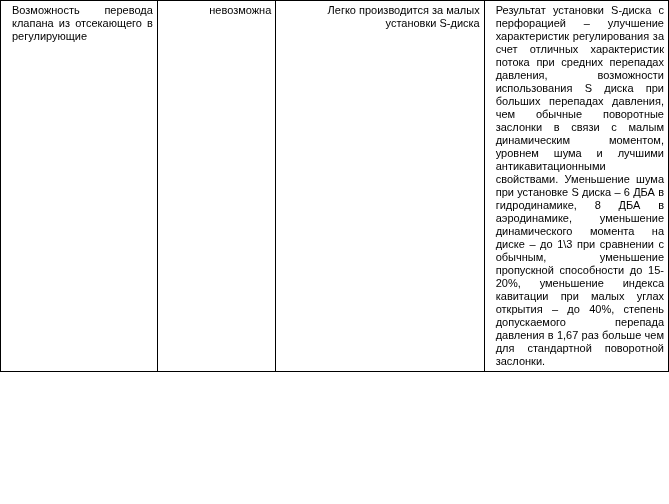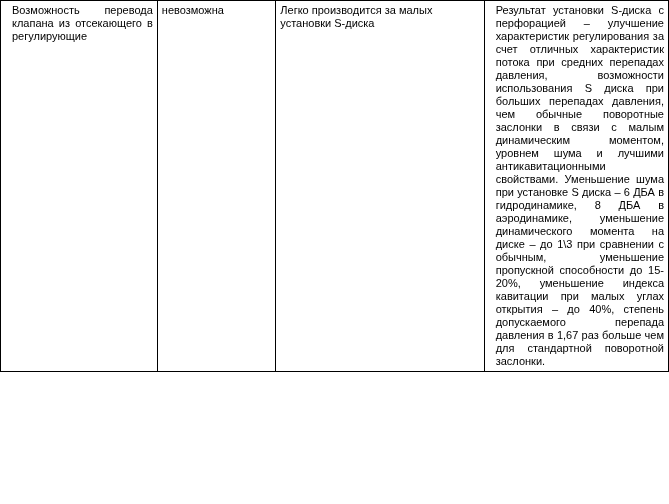--- a/index.html
+++ b/index.html
@@ -15,20 +15,21 @@
   }
   td {
     border: 1px solid #000000;
     vertical-align: top;
     padding: 3px 4px;
     font-family: Arial, Helvetica, sans-serif;
     font-size: 11px;
     line-height: 13px;
     color: #000000;
     word-wrap: break-word;
+    text-align: right;
   }
   .col1 { width: 143px; }
   .col2 { width: 108px; }
   .col3 { width: 190px; }
   .col4 { width: 168px; }
   .justify { text-align: justify; padding-left: 11px; }
 </style>
 </head>
 <body>
 

